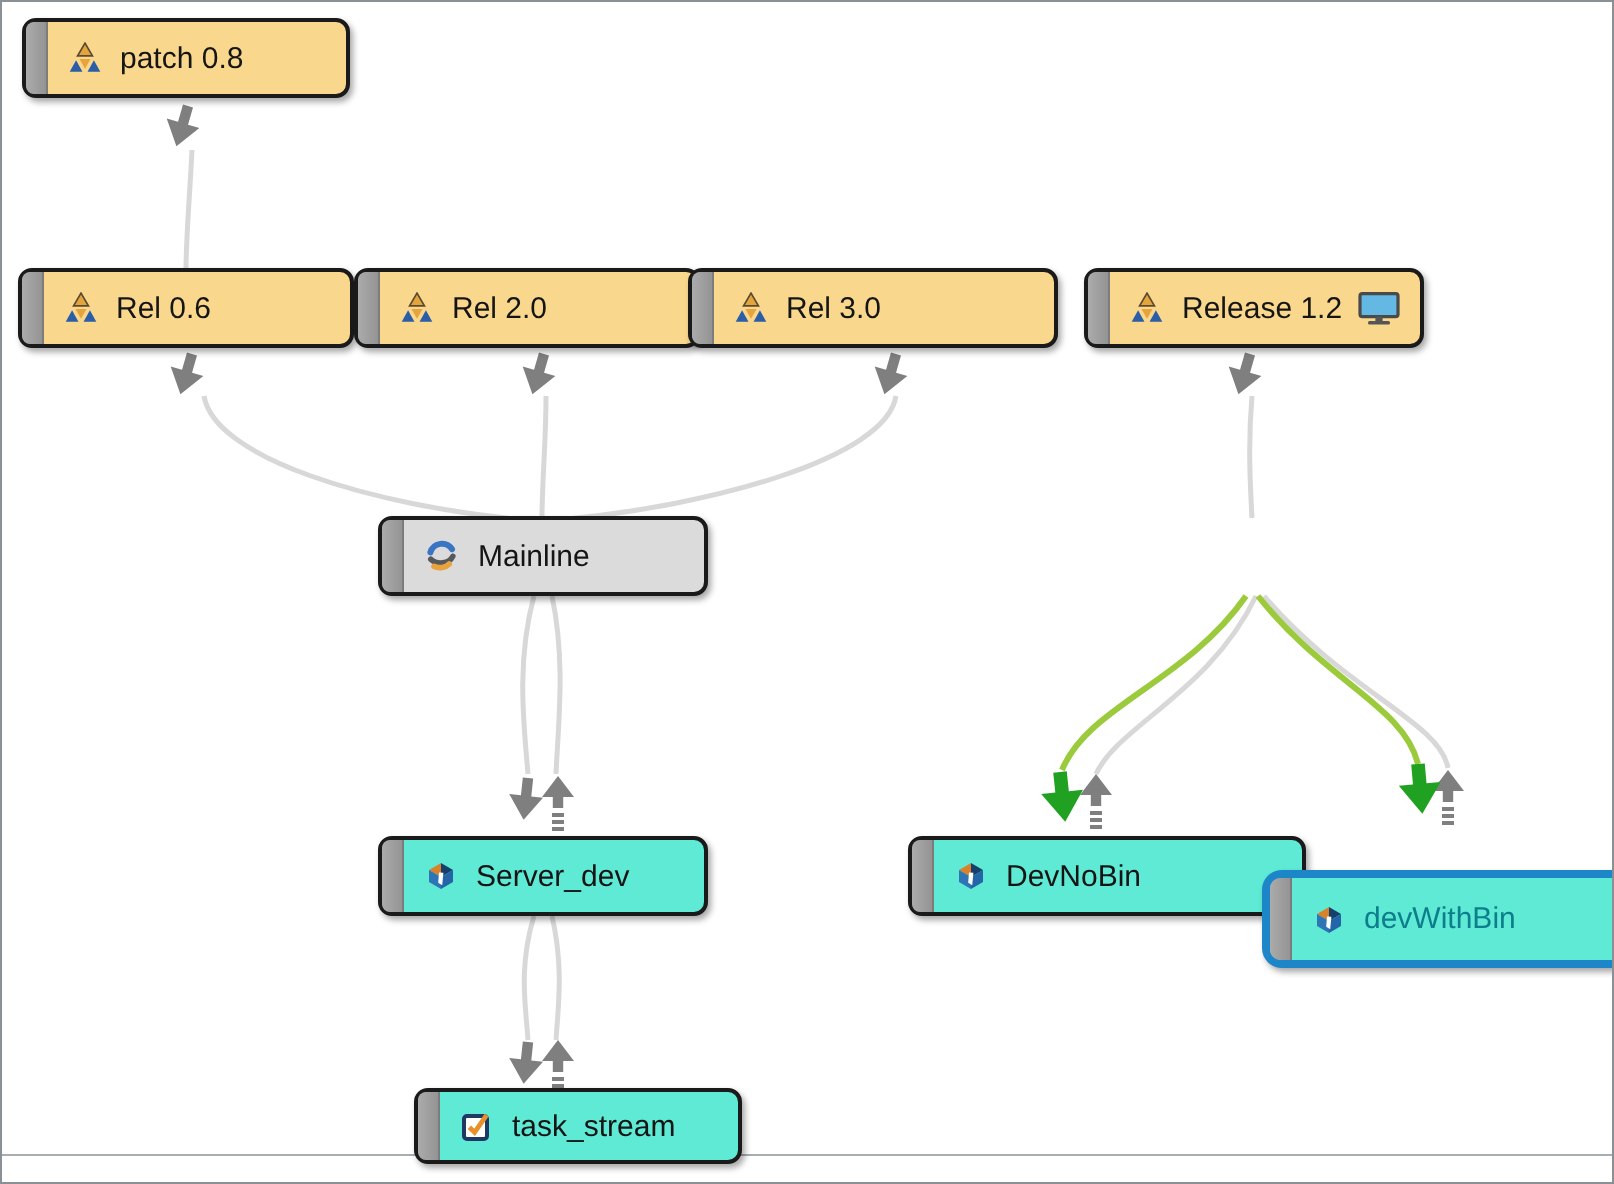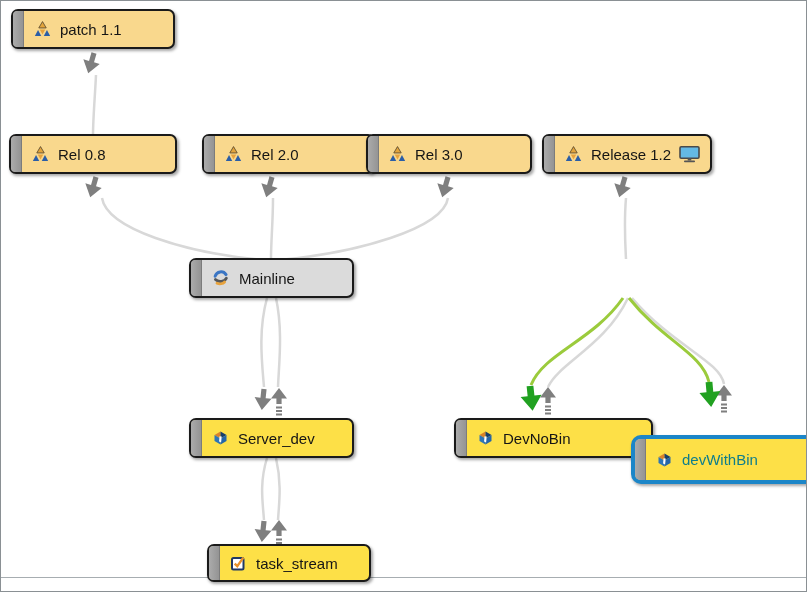--- a/index.html
+++ b/index.html
@@ -28,21 +28,21 @@
     cursor:default;
   }
   .node .tab{
     position:absolute;left:0;top:0;bottom:0;width:10px;
     background:linear-gradient(to right,#ababab,#949494);
     border-right:1px solid #7c7c7c;
     border-radius:4px 0 0 4px;
   }
   .node.orange{background:#f9d88d;}
   .node.gray{background:#dbdbdb;}
-  .node.cyan{background:#fde047;}
+  .node.cyan{background:#5eead4;}
   .node .nicon{display:inline-flex;margin-right:9px;flex:0 0 auto;}
   .node .nlabel{font-size:15px;color:#151515;white-space:nowrap;}
   .node .badge{display:inline-flex;margin-left:8px;}
   .node.selected{
     border:4px solid #1c86c8;
     border-radius:10px;
     height:49px;
   }
   .node.selected .nlabel{color:#0e7d8c;}
   .node.selected .tab{border-radius:5px 0 0 5px;}
@@ -98,50 +98,50 @@
   <div class="node orange" style="left:10px;top:8px;width:164px">
     <span class="tab"></span>
     <span class="nicon">
       <svg width="17" height="16" viewBox="0 0 16 15">
         <polygon points="8,0.5 4.5,6.5 11.5,6.5" fill="#e3a43c" stroke="#5a4a30" stroke-width="0.8"></polygon>
         <polygon points="0.8,14 6.8,14 3.8,8.5" fill="#2b5ea7"></polygon>
         <polygon points="9.2,14 15.2,14 12.2,8.5" fill="#2b5ea7"></polygon>
         <polygon points="5.4,8 10.6,8 8,12.6" fill="#e8a33d"></polygon>
       </svg>
     </span>
-    <span class="nlabel">patch 1.1</span>
+    <span class="nlabel">patch 0.8</span>
   </div>
 
   <div class="node orange" style="left:8px;top:133px;width:168px">
     <span class="tab"></span>
     <span class="nicon">
       <svg width="17" height="16" viewBox="0 0 16 15">
         <polygon points="8,0.5 4.5,6.5 11.5,6.5" fill="#e3a43c" stroke="#5a4a30" stroke-width="0.8"></polygon>
         <polygon points="0.8,14 6.8,14 3.8,8.5" fill="#2b5ea7"></polygon>
         <polygon points="9.2,14 15.2,14 12.2,8.5" fill="#2b5ea7"></polygon>
         <polygon points="5.4,8 10.6,8 8,12.6" fill="#e8a33d"></polygon>
       </svg>
     </span>
-    <span class="nlabel">Rel 0.8</span>
-  </div>
-
-  <div class="node orange" style="left:201px;top:133px;width:173px">
+    <span class="nlabel">Rel 0.6</span>
+  </div>
+
+  <div class="node orange" style="left:176px;top:133px;width:173px">
     <span class="tab"></span>
     <span class="nicon">
       <svg width="17" height="16" viewBox="0 0 16 15">
         <polygon points="8,0.5 4.5,6.5 11.5,6.5" fill="#e3a43c" stroke="#5a4a30" stroke-width="0.8"></polygon>
         <polygon points="0.8,14 6.8,14 3.8,8.5" fill="#2b5ea7"></polygon>
         <polygon points="9.2,14 15.2,14 12.2,8.5" fill="#2b5ea7"></polygon>
         <polygon points="5.4,8 10.6,8 8,12.6" fill="#e8a33d"></polygon>
       </svg>
     </span>
     <span class="nlabel">Rel 2.0</span>
   </div>
 
-  <div class="node orange" style="left:365px;top:133px;width:166px">
+  <div class="node orange" style="left:343px;top:133px;width:185px">
     <span class="tab"></span>
     <span class="nicon">
       <svg width="17" height="16" viewBox="0 0 16 15">
         <polygon points="8,0.5 4.5,6.5 11.5,6.5" fill="#e3a43c" stroke="#5a4a30" stroke-width="0.8"></polygon>
         <polygon points="0.8,14 6.8,14 3.8,8.5" fill="#2b5ea7"></polygon>
         <polygon points="9.2,14 15.2,14 12.2,8.5" fill="#2b5ea7"></polygon>
         <polygon points="5.4,8 10.6,8 8,12.6" fill="#e8a33d"></polygon>
       </svg>
     </span>
     <span class="nlabel">Rel 3.0</span>

